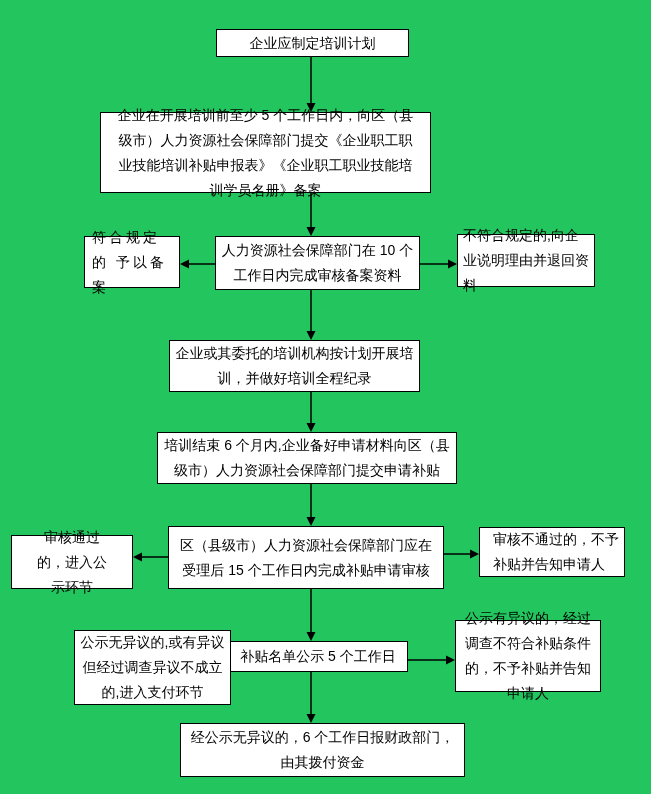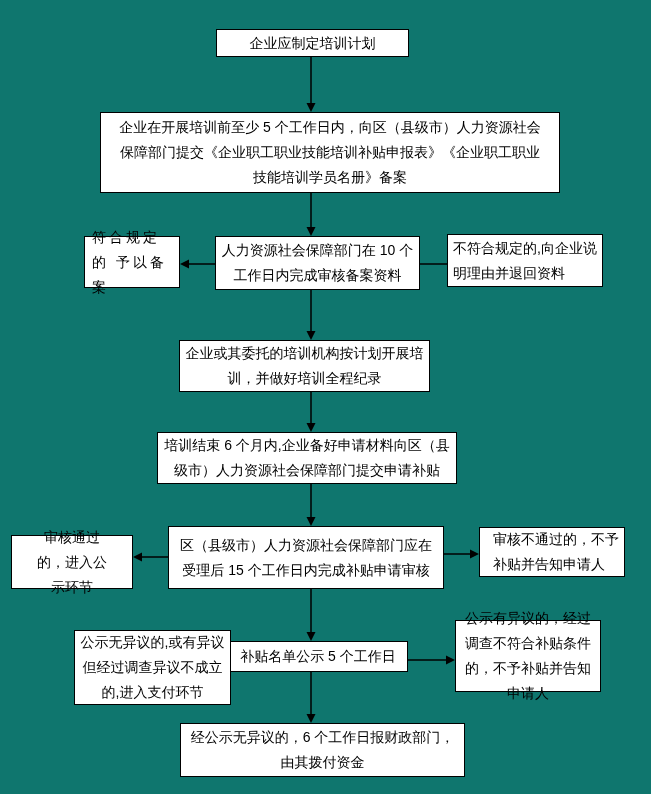--- a/index.html
+++ b/index.html
@@ -4,21 +4,21 @@
 <style>
   html, body {
     margin: 0;
     padding: 0;
     background: #ffffff;
   }
   #canvas {
     position: relative;
     width: 651px;
     height: 794px;
-    background: #0f766e;
+    background: #22c55e;
     font-family: "Liberation Sans", "DejaVu Sans", sans-serif;
     color: #000000;
     text-decoration: underline;
   }
   .flow-box {
     position: absolute;
     border: 1.5px solid #000000;
     background: #ffffff;
     box-sizing: border-box;
     display: flex;
@@ -34,25 +34,25 @@
     justify-content: flex-start;
   }
   .flow-box.spread {
     letter-spacing: 3px;
     text-align: left;
     justify-content: flex-start;
     padding-left: 7px;
   }
   
   .n-plan        { left:216px; top:29px;  width:193px; height:28px; }
-  .n-submit      { left:100px; top:112px; width:460px; height:81px; padding:16px; }
+  .n-submit      { left:100px; top:112px; width:331px; height:81px; padding:16px; }
   .n-review10    { left:215px; top:236px; width:205px; height:54px;text-align:center; }
   .n-record-ok   { left:84px;  top:236px; width:96px;  height:52px; }
-  .n-record-fail { left:447px; top:234px; width:156px; height:53px; }
-  .n-training    { left:179px; top:340px; width:251px; height:52px; }
+  .n-record-fail { left:457px; top:234px; width:138px; height:53px; }
+  .n-training    { left:169px; top:340px; width:251px; height:52px; }
   .n-apply       { left:157px; top:432px; width:300px; height:52px; }
   .n-review15    { left:168px; top:526px; width:276px; height:63px; }
   .n-approve     { left:11px;  top:535px; width:122px; height:54px; padding:2px 20px; }
   .n-reject      { left:479px; top:527px; width:146px; height:50px;padding-left:13px; }
   .n-publicity   { left:228px; top:641px; width:180px; height:31px; }
   .n-no-objection{ left:35px;  top:630px; width:157px; height:75px;margin-left:39px; }
   .n-objection   { left:455px; top:620px; width:146px; height:72px; }
   .n-payment     { left:180px; top:723px; width:285px; height:54px; }
 
   #arrow-layer {

